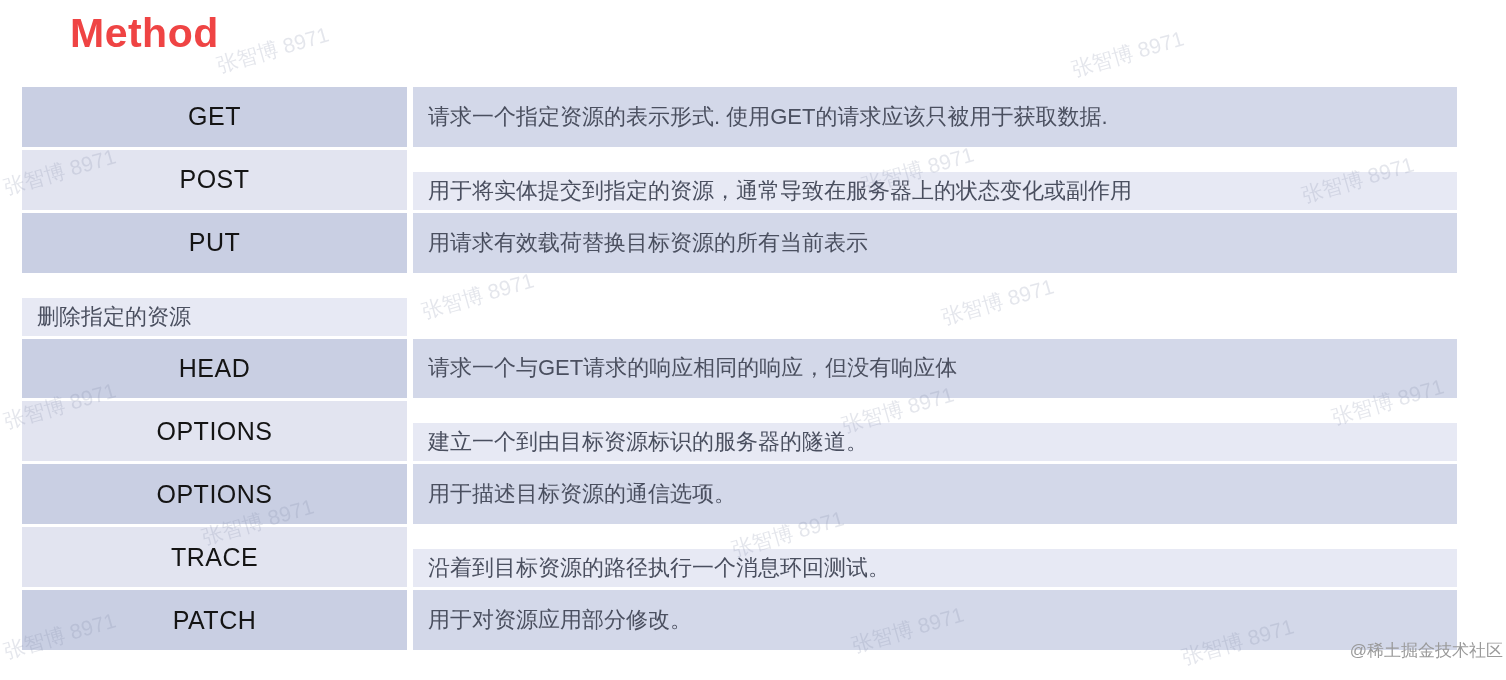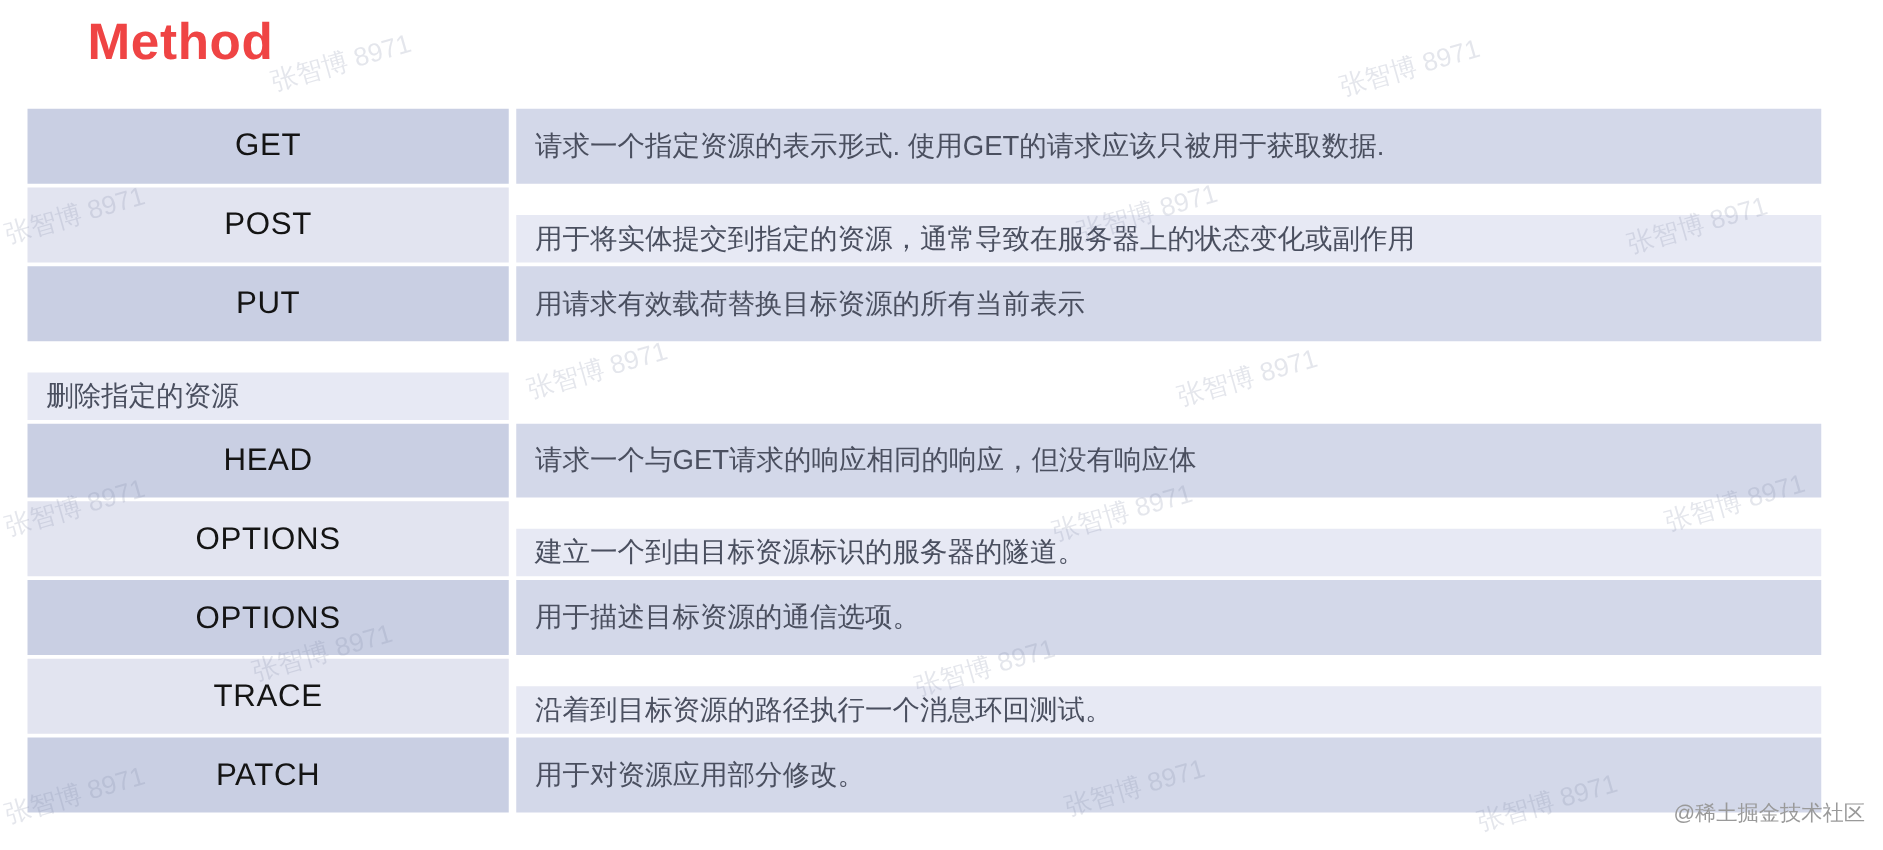--- a/index.html
+++ b/index.html
@@ -69,21 +69,21 @@
   .watermark {
     position: absolute;
     font-size: 21px;
     color: #7d86a3;
     opacity: 0.20;
     transform: rotate(-16deg);
     white-space: nowrap;
   }
   .credit {
     position: absolute;
-    right: 14px;
+    right: 3px;
     top: 639px;
     font-size: 17px;
     color: #9a9a9a;
     z-index: 6;
     text-align: center;
   }
 </style>
 </head>
 <body>
 

